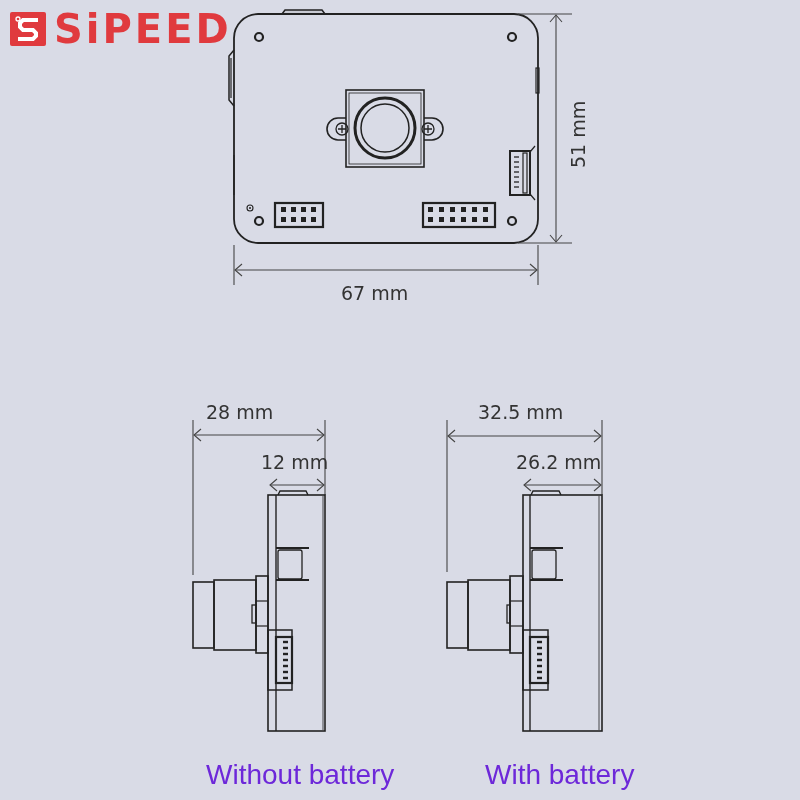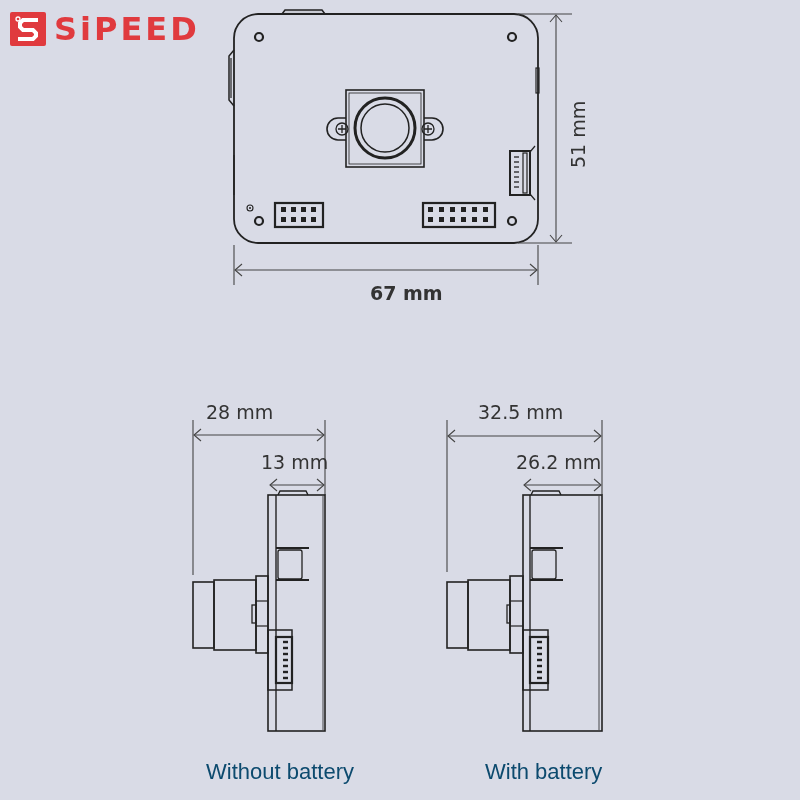--- a/index.html
+++ b/index.html
@@ -12,30 +12,30 @@
   .logo {
     position: absolute; left: 10px; top: 12px;
     display: flex; align-items: center; gap: 8px;
   }
   .logo-badge {
     width: 36px; height: 34px; background: #e03a3e; border-radius: 2px;
     position: relative;
   }
   .logo-text {
     color: #e03a3e; font-family: "DejaVu Sans", sans-serif;
-    font-size: 32px; font-weight: bold; letter-spacing: 3px; line-height: 34px;
+    font-size: 40px; font-weight: bold; letter-spacing: 3px; line-height: 34px;
   }
   svg.drawing { position: absolute; left: 0; top: 0; }
   .dim-label {
     position: absolute; font-family: "DejaVu Sans", sans-serif;
     font-size: 19px; color: #333; white-space: nowrap;
   }
   .caption {
     position: absolute; font-family: "Liberation Sans", sans-serif;
-    font-size: 22px; color: #0c4a6e; white-space: nowrap;
+    font-size: 28px; color: #6d28d9; white-space: nowrap;
   }
   .vert { transform: rotate(-90deg); transform-origin: left top; }
 </style>
 </head>
 <body>
 
 <div class="logo">
   <div class="logo-badge">
     <svg width="36" height="34" viewBox="0 0 36 34">
       <circle cx="8" cy="7" r="2" fill="none" stroke="#fff" stroke-width="1.3"></circle>
@@ -207,23 +207,23 @@
         <line x1="537" y1="648" x2="542" y2="648"></line>
       <line x1="537" y1="654" x2="542" y2="654"></line>
         <line x1="537" y1="660" x2="542" y2="660"></line>
       <line x1="537" y1="666" x2="542" y2="666"></line>
         <line x1="537" y1="672" x2="542" y2="672"></line>
       <line x1="537" y1="678" x2="542" y2="678"></line>
     </g>
   </g>
 </svg>
 
-<span class="dim-label" style="left:370px; top:282px;font-weight:bold;">67 mm</span>
+<span class="dim-label" style="left:341px; top:282px;">67 mm</span>
 <span class="dim-label vert" style="left:567px; top:168px;">51 mm</span>
 
 <span class="dim-label" style="left:206px; top:401px;">28 mm</span>
-<span class="dim-label" style="left:261px; top:451px;">13 mm</span>
+<span class="dim-label" style="left:261px; top:451px;">12 mm</span>
 
 <span class="dim-label" style="left:478px; top:401px;">32.5 mm</span>
 <span class="dim-label" style="left:516px; top:451px;">26.2 mm</span>
 
 <span class="caption" style="left:206px; top:759px;">Without battery</span>
 <span class="caption" style="left:485px; top:759px;text-align:center;">With battery</span>
 
 </body></html>

